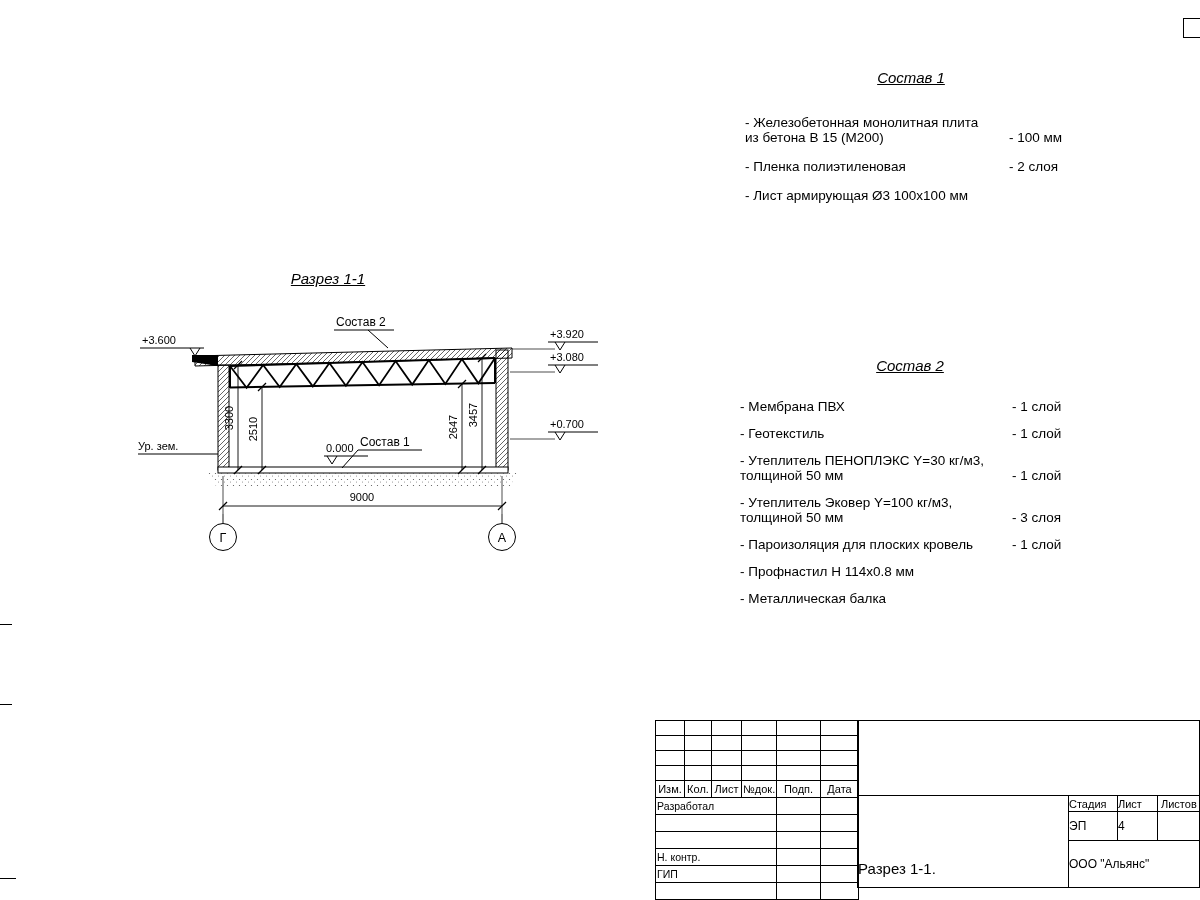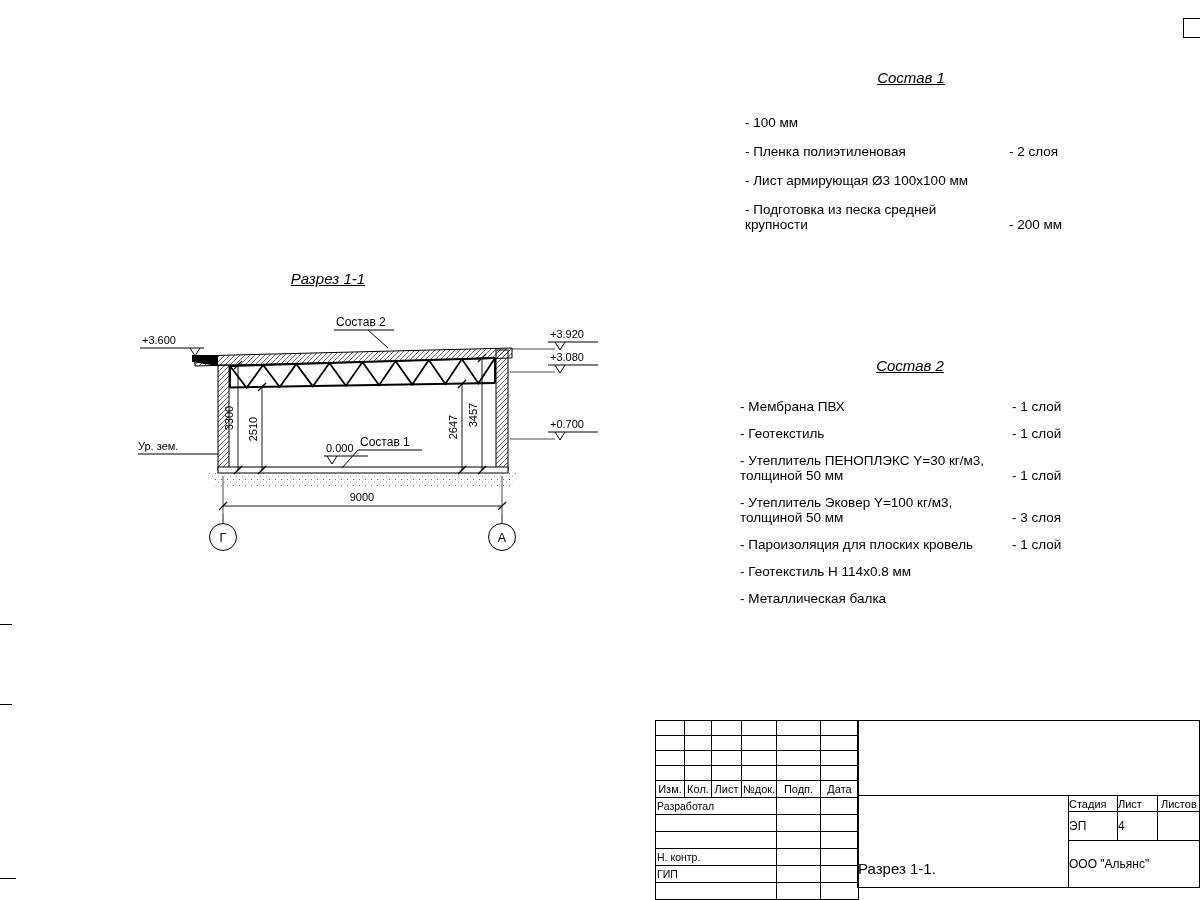--- a/index.html
+++ b/index.html
@@ -144,42 +144,39 @@
   <circle cx="93" cy="227" r="13.5" fill="none" stroke="#000" stroke-width="1"></circle>
   <text x="93" y="232" font-size="12.5" text-anchor="middle">Г</text>
   <line x1="372" y1="204" x2="372" y2="213" stroke="#000" stroke-width="0.9"></line>
   <circle cx="372" cy="227" r="13.5" fill="none" stroke="#000" stroke-width="1"></circle>
   <text x="372" y="232" font-size="12.5" text-anchor="middle">А</text>
 </svg>
 
 <div class="abs mat-block" id="sostav1-block">
   <div class="mat-title">Состав 1</div>
   <div class="mat-row">
+    <div class="mat-text">
+        <div>- Железобетонная  монолитная плита</div>
+        <div>из бетона В 15 (М200)</div>
+      </div>
     <div class="mat-val">- 100 мм</div>
   </div>
   <div class="mat-row">
     <div class="mat-text">
         <div>- Пленка полиэтиленовая</div>
         <div></div>
       </div>
     <div class="mat-val">-  2 слоя</div>
   </div>
   <div class="mat-row">
     <div class="mat-text">
         <div>- Лист армирующая Ø3 100x100 мм</div>
         <div></div>
       </div>
     <div class="mat-val"></div>
-  </div>
-  <div class="mat-row">
-    <div class="mat-text">
-        <div>- Подготовка из песка средней</div>
-        <div>крупности</div>
-      </div>
-    <div class="mat-val">- 200 мм</div>
   </div>
 </div>
 
 <div class="abs mat-block" id="sostav2-block">
   <div class="mat-title">Состав 2</div>
   <div class="mat-row">
     <div class="mat-text">
         <div>- Мембрана ПВХ</div>
         <div></div>
       </div>
@@ -208,21 +205,21 @@
   </div>
   <div class="mat-row">
     <div class="mat-text">
         <div>- Пароизоляция для плоских кровель</div>
         <div></div>
       </div>
     <div class="mat-val">- 1 слой</div>
   </div>
   <div class="mat-row">
     <div class="mat-text">
-        <div>- Геотекстиль Н 114x0.8 мм</div>
+        <div>- Профнастил Н 114x0.8 мм</div>
         <div></div>
       </div>
     <div class="mat-val"></div>
   </div>
   <div class="mat-row">
     <div class="mat-text">
         <div>- Металлическая балка</div>
         <div></div>
       </div>
     <div class="mat-val"></div>

